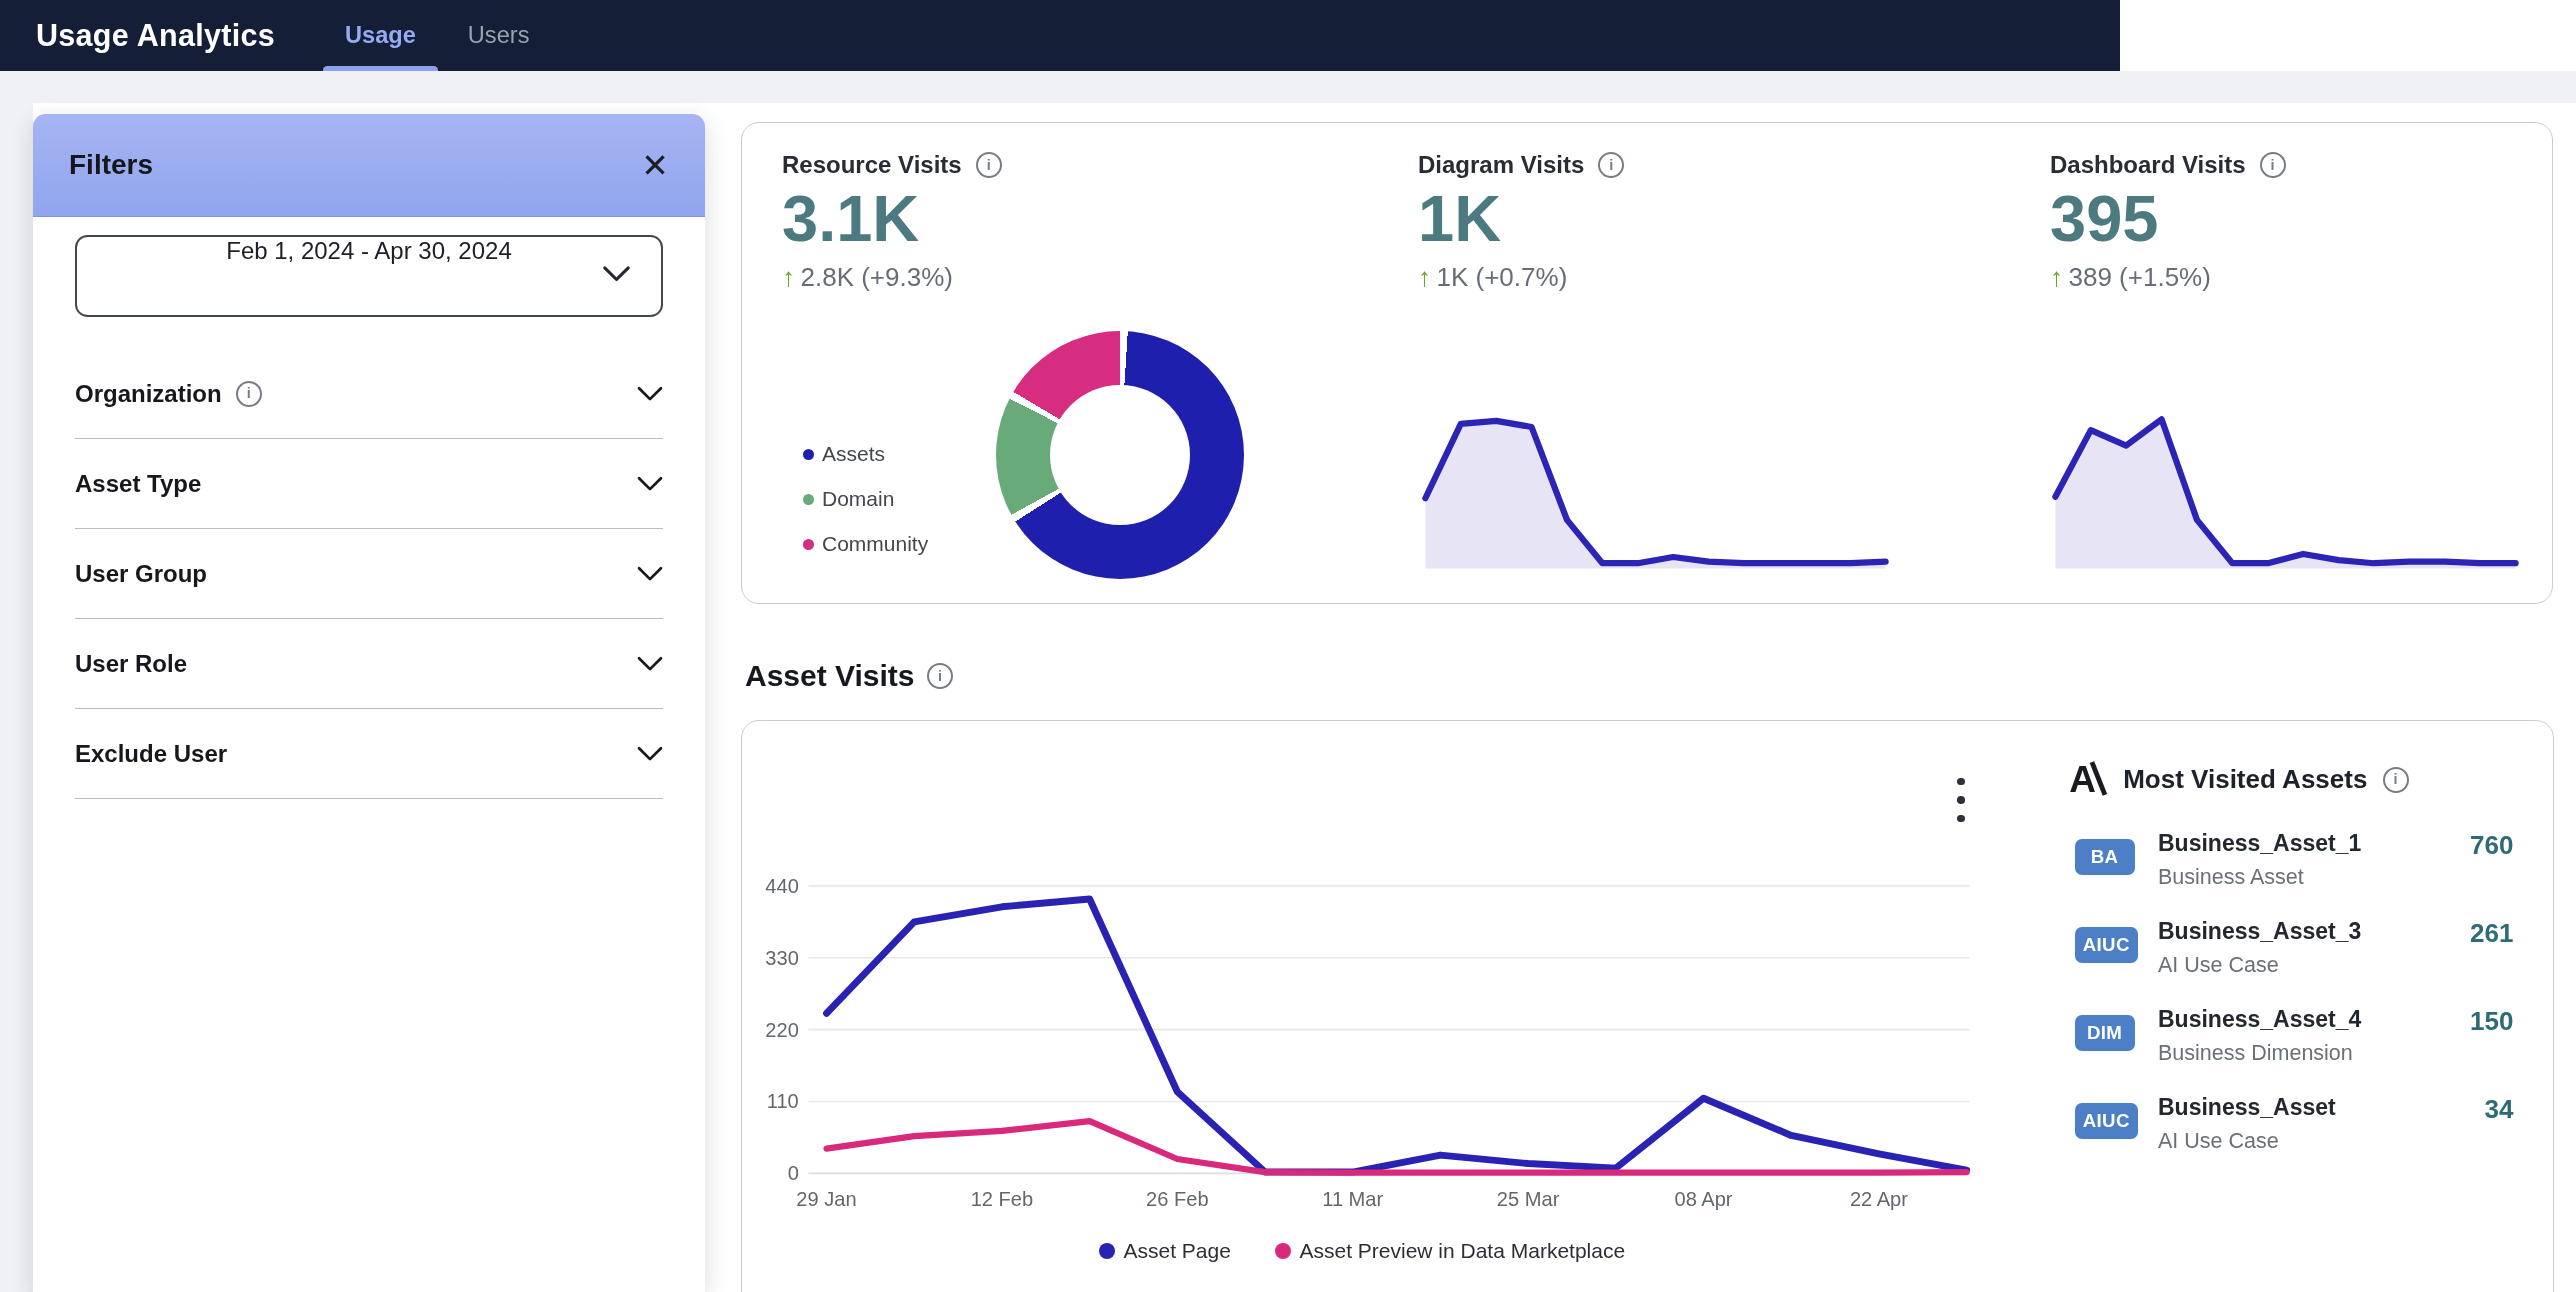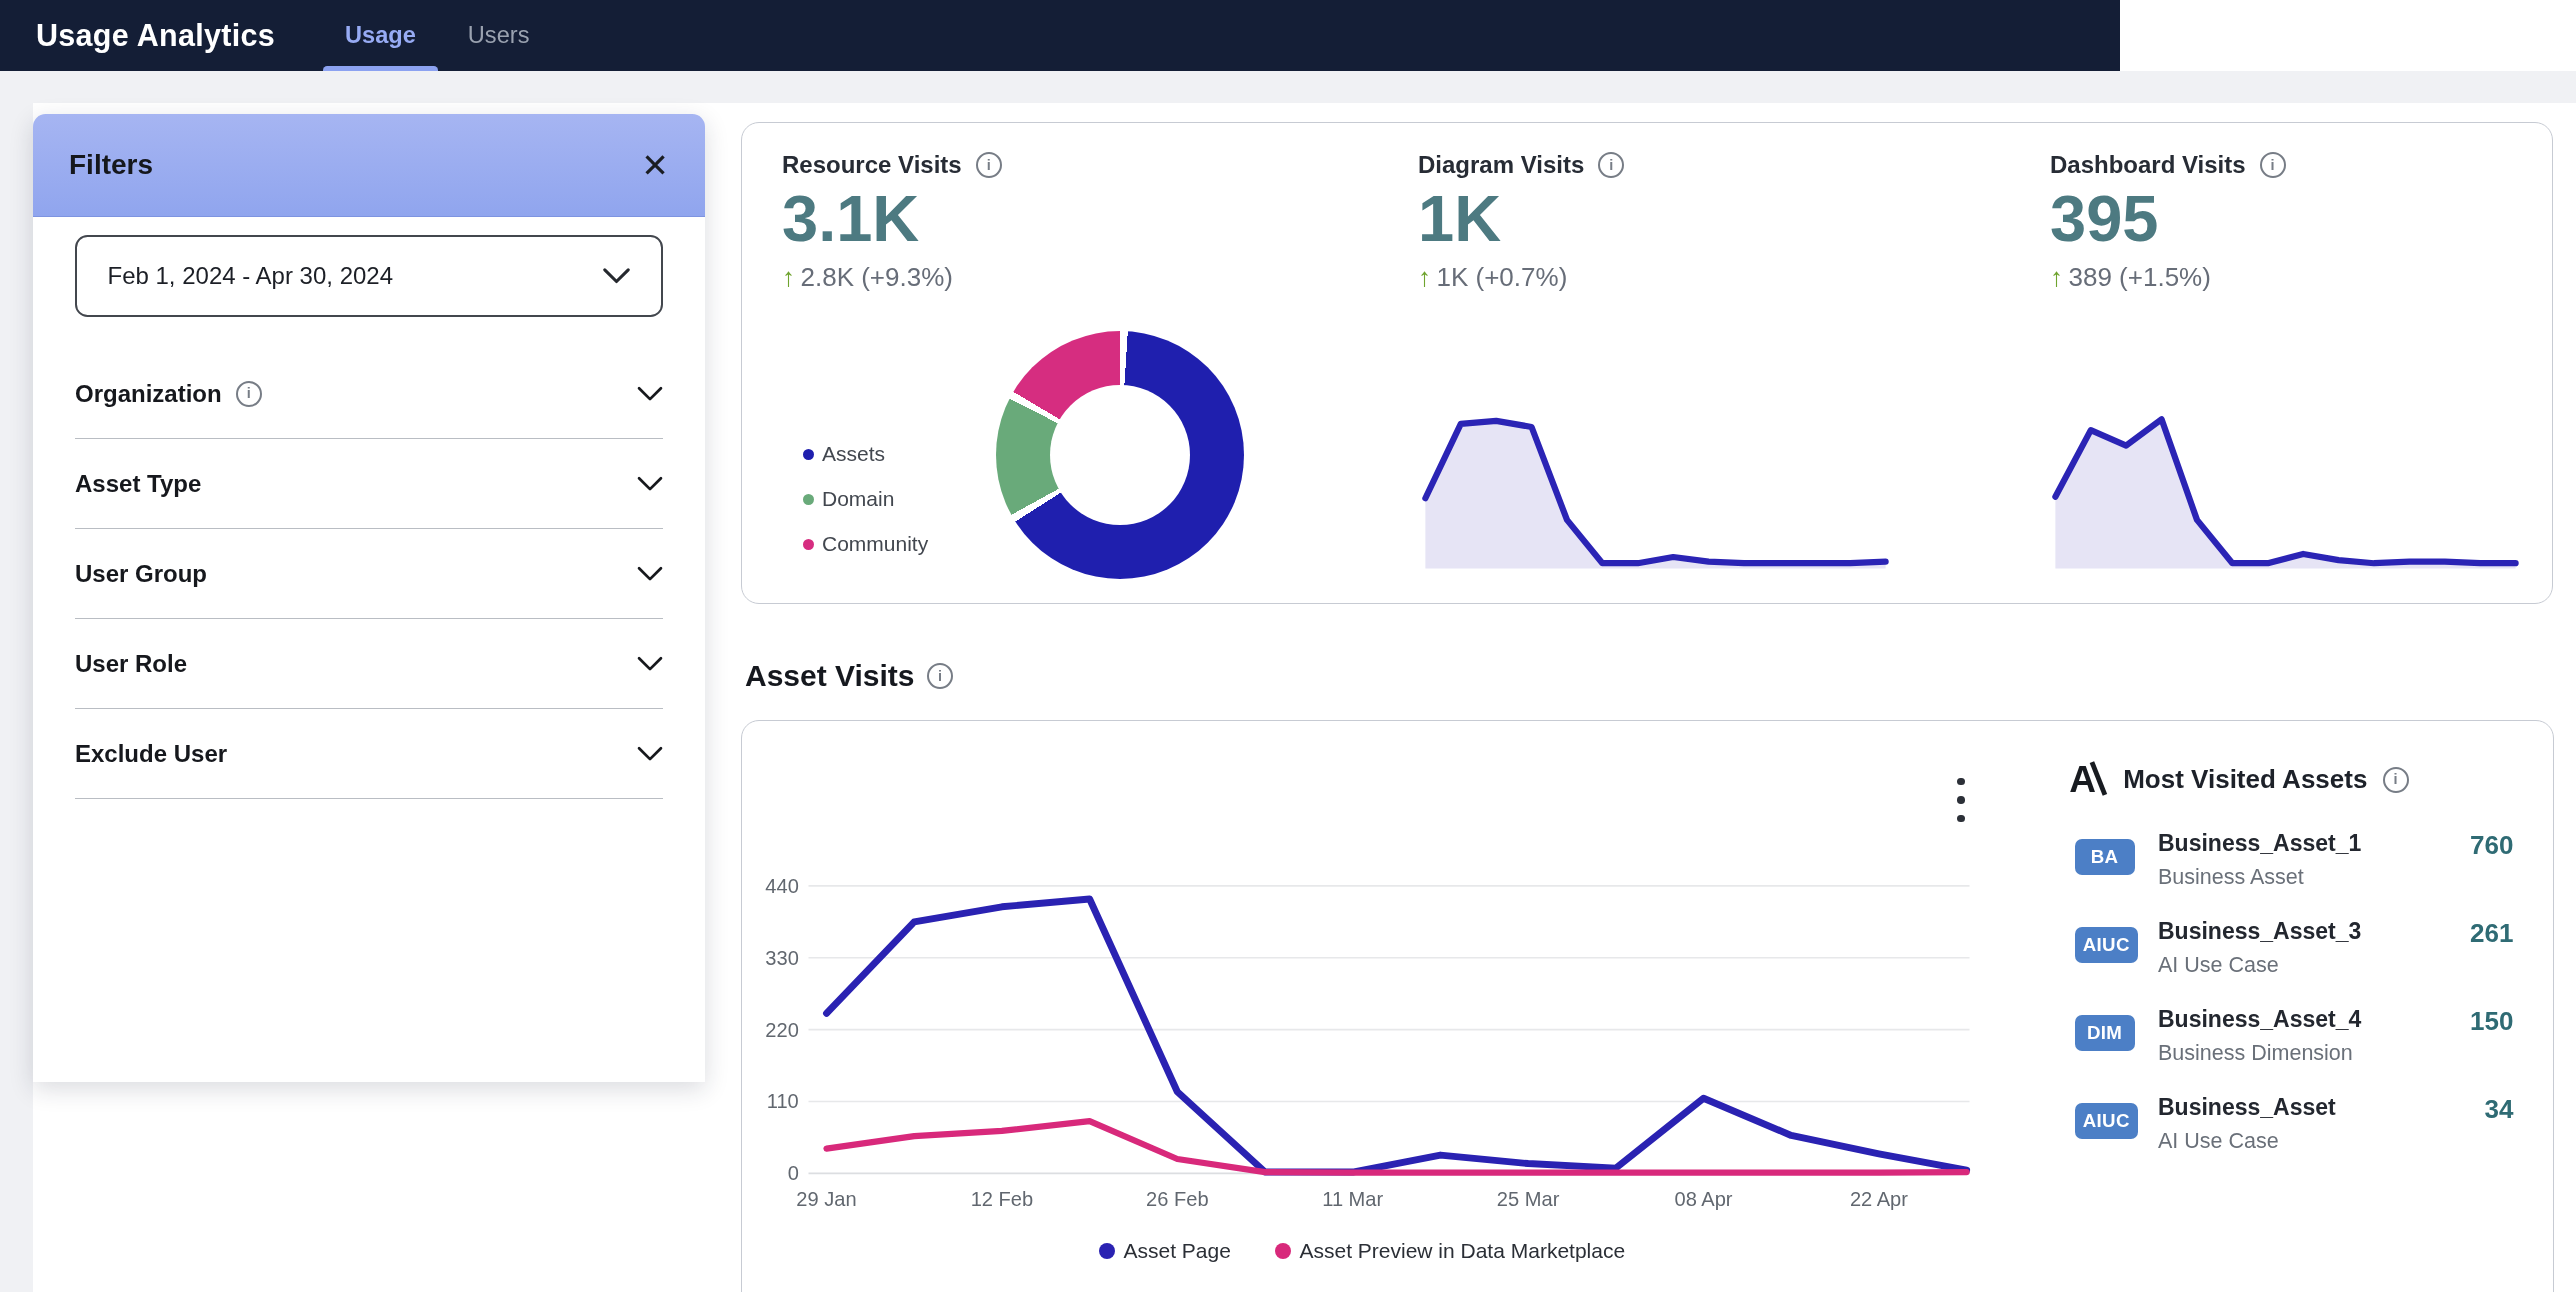--- a/index.html
+++ b/index.html
@@ -13,27 +13,27 @@
   .navbar-title{color:#ffffff;font-size:30.5px;font-weight:700;margin-left:36px;letter-spacing:0.3px;}
   .nav-tabs{display:flex;margin-left:44px;height:71px;}
   .nav-tab{position:relative;display:flex;align-items:center;padding:0 26px;font-size:23.6px;cursor:pointer;}
   .nav-tab.active{color:#97abf4;font-weight:700;}
   .nav-tab.active::after{content:"";position:absolute;left:4.2px;right:4.2px;bottom:0;height:5.5px;background:#8ca2f1;border-radius:4.2px 4.2px 0 0;}
   .nav-tab.inactive{color:#9aa2b0;font-weight:500;}
   
   .gray-strip{position:absolute;left:0;top:71px;width:2576px;height:32px;background:#f0f1f4;}
   .gray-gutter{position:absolute;left:0;top:71px;width:33px;height:1222px;background:#f0f1f4;}
   
-  .filter-panel{position:absolute;left:33px;top:114px;width:672px;height:968px;background:#fff;border-radius:12.5px 12.5px 0 0;box-shadow:0 7px 25px rgba(25,32,56,.16);}
+  .filter-panel{position:absolute;left:33px;top:114px;width:672px;height:1179px;background:#fff;border-radius:12.5px 12.5px 0 0;box-shadow:0 7px 25px rgba(25,32,56,.16);}
   .filter-header{height:103px;background:linear-gradient(#a6b5f2,#90a5ee);border-radius:12.5px 12.5px 0 0;display:flex;align-items:center;padding:0 36px;border-bottom:1.4px solid #7e94e0;box-sizing:border-box;}
   .filter-title{font-size:28px;font-weight:600;color:#15171c;flex:1;}
   .close-x{font-size:33px;color:#1a1d22;font-weight:400;cursor:pointer;line-height:1;}
   .filter-body{padding:0 42px;}
   .usage-period-label{margin-top:42px;font-size:21.5px;font-weight:500;color:#23262c;}
-  .dropdown{margin-top:18px;height:82px;border:2.1px solid #43474e;border-radius:12.5px;display:flex;align-items:center;padding:0 30.5px;box-sizing:border-box;cursor:pointer;background:#fff;}
+  .dropdown{margin-top:18px;height:82px;border:2.1px solid #43474e;border-radius:12.5px;display:flex;align-items:center;padding:0 30.5px;box-sizing:border-box;cursor:pointer;background:#fff;flex-direction:column;}
   .dropdown-value{font-size:24px;color:#1c1f26;}
   .dropdown .chev{margin-left:auto;}
   .accordion{margin-top:32px;}
   .facc-row{height:89px;display:flex;align-items:center;border-bottom:1.4px solid #b9bdc3;cursor:pointer;}
   .facc-label{font-size:24px;font-weight:700;color:#16181d;}
   .facc-row .info{margin-left:14px;}
   .facc-row .chev{margin-left:auto;}
   
   .info{display:inline-flex;align-items:center;justify-content:center;width:22px;height:22px;border:2.1px solid #777d86;border-radius:50%;color:#777d86;font-size:14.5px;font-weight:700;line-height:1;flex:0 0 auto;}
   

